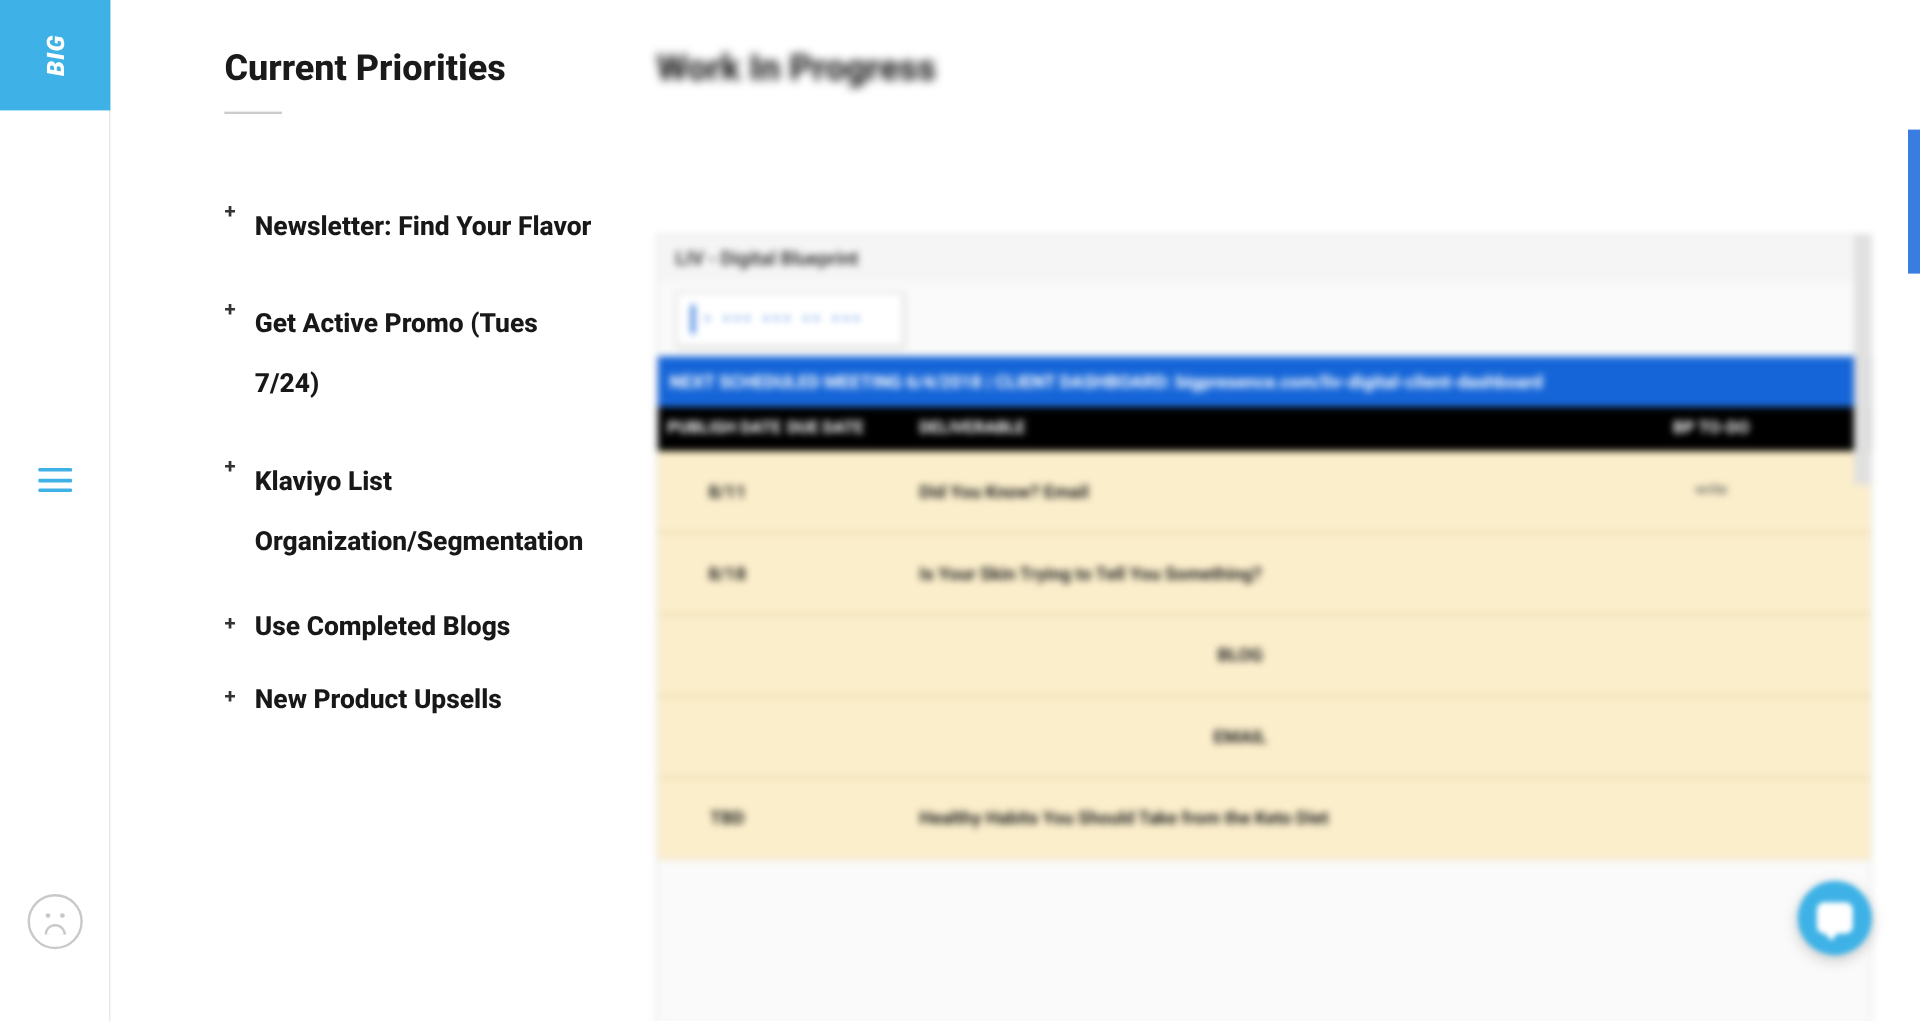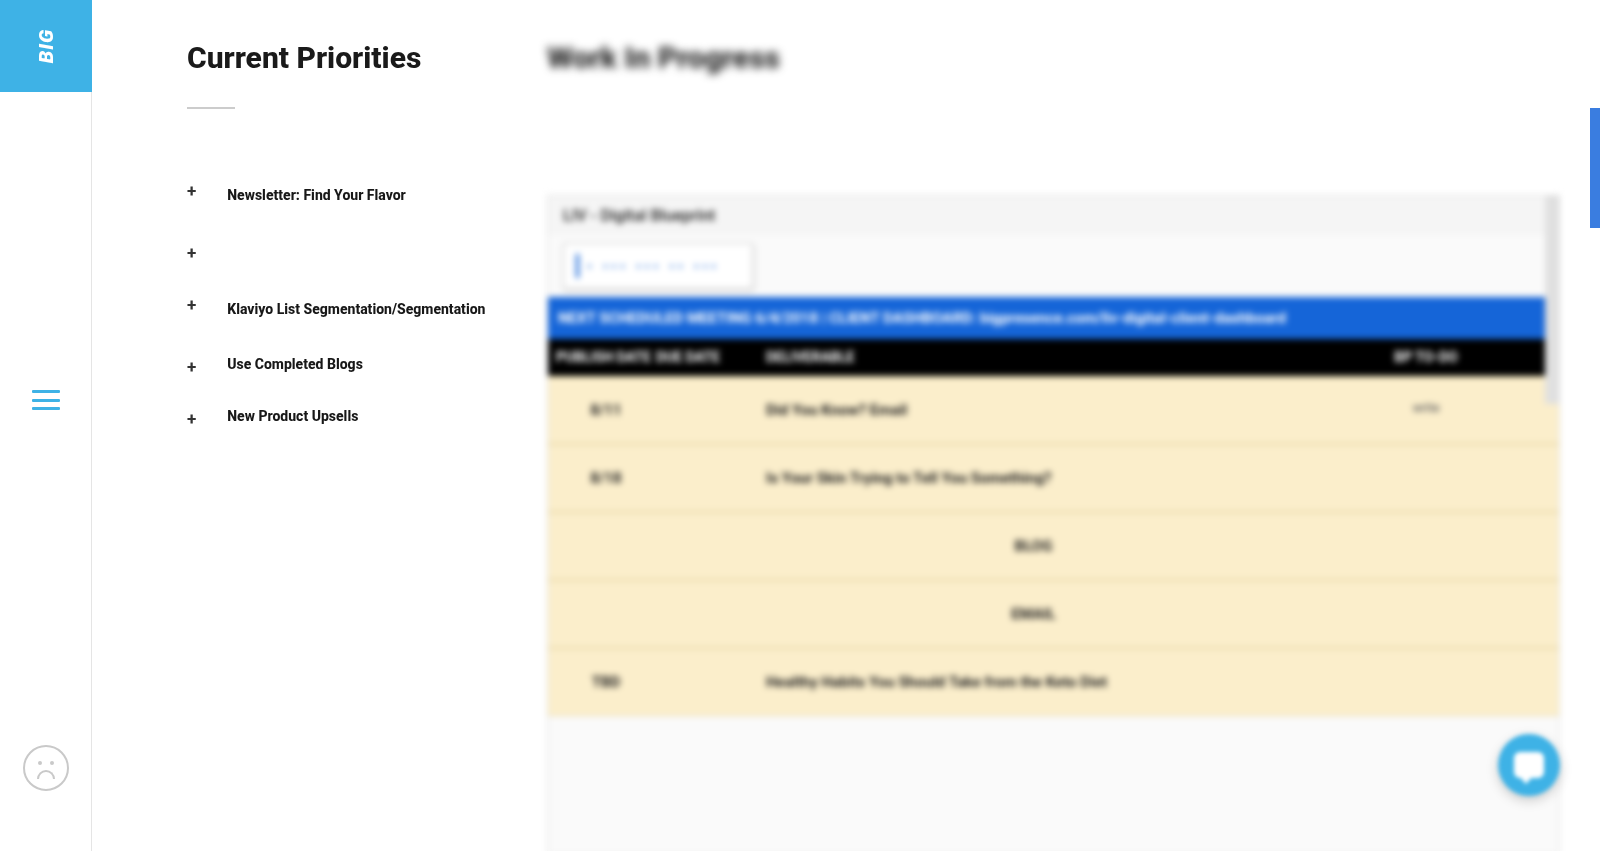--- a/index.html
+++ b/index.html
@@ -103,21 +103,21 @@
       height: 100%;
     }
     .left-col {
       width: 310px;
       flex-shrink: 0;
     }
     .section-title {
       font-size: 30px;
       font-weight: 800;
       color: #1a1a1a;
-      margin-bottom: 32px;
+      margin-bottom: 18px;
     }
     .section-title.blurred {
       filter: blur(4px);
       color: #222;
     }
     .title-underline {
       width: 48px;
       height: 2px;
       background: #ccc;
       margin-bottom: 70px;
@@ -131,25 +131,24 @@
     }
     .priority-plus {
       font-size: 17px;
       font-weight: 700;
       color: #333;
       margin-right: 16px;
       margin-top: 2px;
       flex-shrink: 0;
     }
     .priority-text {
-      font-size: 14px;
+      font-size: 22px;
       font-weight: 800;
       color: #181818;
       line-height: 2.3;
-      margin-left: 15px;
     }
     .priority-item.compact .priority-text {
       line-height: 1.4;
       text-align: right;
     }
     .right-col {
       flex: 1;
       position: relative;
     }
     .wip-container {
@@ -299,24 +298,25 @@
   <div class="left-col">
     <h2 class="section-title">Current Priorities</h2>
     <div class="title-underline"></div>
     <div class="priority-list">
       <div class="priority-item">
         <span class="priority-plus">+</span>
         <span class="priority-text">Newsletter: Find Your Flavor</span>
       </div>
       <div class="priority-item">
         <span class="priority-plus">+</span>
+        <span class="priority-text">Get Active Promo (Tues 7/24)</span>
       </div>
       <div class="priority-item">
         <span class="priority-plus">+</span>
-        <span class="priority-text">Klaviyo List Segmentation/Segmentation</span>
+        <span class="priority-text">Klaviyo List Organization/Segmentation</span>
       </div>
       <div class="priority-item compact">
         <span class="priority-plus">+</span>
         <span class="priority-text">Use Completed Blogs</span>
       </div>
       <div class="priority-item compact">
         <span class="priority-plus">+</span>
         <span class="priority-text">New Product Upsells</span>
       </div>
     </div>

